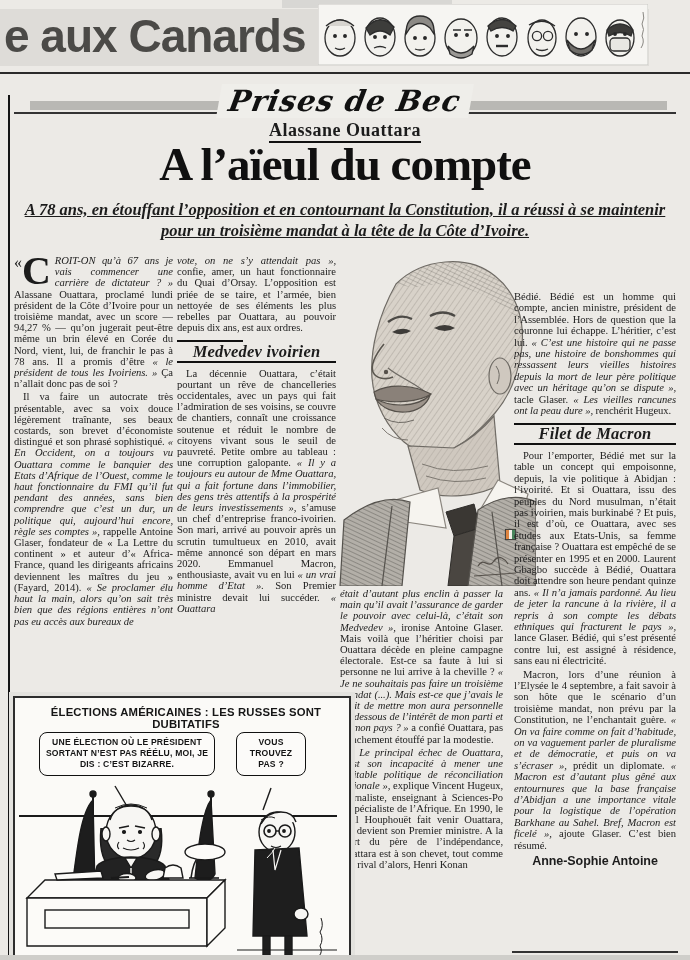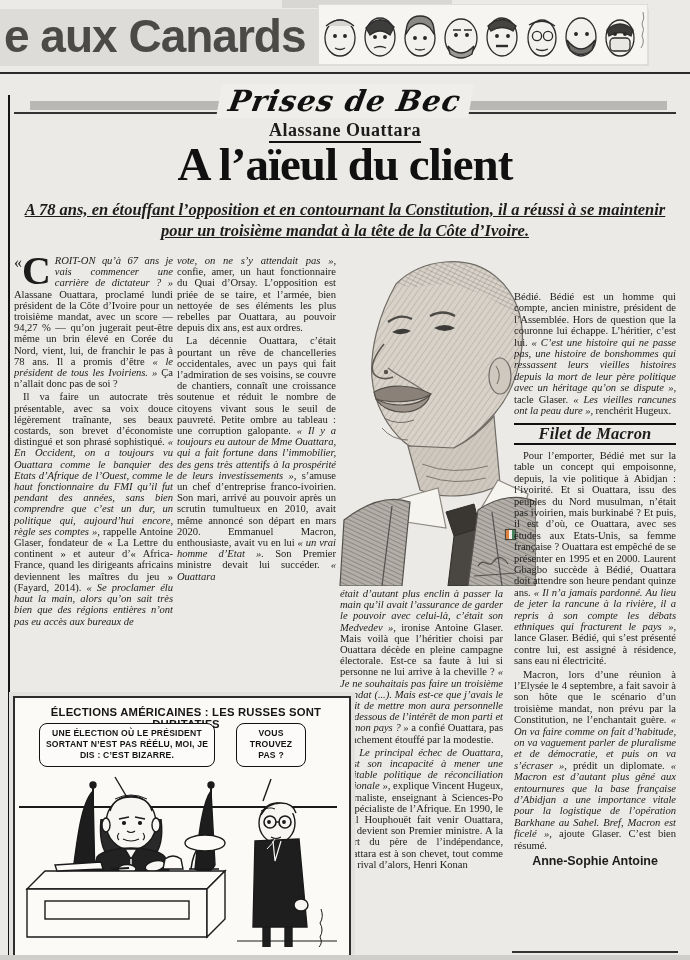--- a/index.html
+++ b/index.html
@@ -83,21 +83,21 @@
     left:13px;top:696px;width:326px;height:257px;
     background:#fbfaf7;border:2px solid #2d2d2d;
     box-shadow:0 0 0 4px #e3e2de;
     padding-left:8px;
   }
   .cartoon-title{
     margin-top:8px;text-align:center;
     font-family:"Liberation Sans",sans-serif;font-weight:bold;
     font-size:11.3px;letter-spacing:.2px;color:#161616;
   }
-  .cartoon-body{position:absolute;left:0;top:21px;width:374px;height:228px;}
+  .cartoon-body{position:absolute;left:0;top:30px;width:374px;height:228px;}
   .cartoon-body svg{position:absolute;left:0;top:0;}
   .bubble{
     position:absolute;border:1.5px solid #111;border-radius:8px;
     background:#fcfbf9;padding:4px 5px;box-sizing:border-box;
     font-family:"Liberation Sans",sans-serif;font-size:8.6px;font-weight:bold;
     line-height:1.3;text-align:center;letter-spacing:.2px;color:#141414;
   }
   .bubble1{left:24px;top:4px;width:176px;}
   .bubble2{left:221px;top:4px;width:70px;}
 </style>
@@ -156,32 +156,37 @@
 </svg>
 <div class="abs rule-top"></div>
 <div class="abs left-rule"></div>
 
 <div class="abs bar bar-left"></div>
 <div class="abs bar bar-right"></div>
 <div class="abs rubric-rule"></div>
 <div class="abs script-title"><span>Prises de Bec</span></div>
 
 <div class="abs kicker"><span>Alassane Ouattara</span></div>
-<div class="abs main-title">A l’aïeul du client</div>
+<div class="abs main-title">A l’aïeul du compte</div>
 <div class="abs standfirst">A 78 ans, en étouffant l’opposition et en contournant la Constitution, il a réussi à se maintenir pour un troisième mandat à la tête de la Côte d’Ivoire.</div>
 
 <div class="col col1">
   <p class="para no-indent">
     <span class="dropcap"><span class="oq">«</span><span class="dl">C</span></span><span><span class="it">ROIT-ON qu’à 67 ans je vais commencer une carrière de dictateur ? »</span><span> Alassane Ouattara, proclamé lundi président de la Côte d’Ivoire pour un troisième mandat, avec un score — 94,27 % — qu’on jugerait peut-être même un brin élevé en Corée du Nord, vient, lui, de franchir le pas à 78 ans. Il a promis d’être </span><span class="it">« le président de tous les Ivoiriens. »</span><span> Ça n’allait donc pas de soi ?</span></span>
   </p>
   <p class="para"><span>Il va faire un autocrate très présentable, avec sa voix douce légèrement traînante, ses beaux costards, son brevet d’économiste distingué et son phrasé sophistiqué. </span><span class="it">« En Occident, on a toujours vu Ouattara comme le banquier des Etats d’Afrique de l’Ouest, comme le haut fonctionnaire du FMI qu’il fut pendant des années, sans bien comprendre que c’est un dur, un politique qui, aujourd’hui encore, règle ses comptes »,</span><span> rappelle Antoine Glaser, fondateur de « La Lettre du continent » et auteur d’« Africa-France, quand les dirigeants africains deviennent les maîtres du jeu » (Fayard, 2014). </span><span class="it">« Se proclamer élu haut la main, alors qu’on sait très bien que des régions entières n’ont pas eu accès aux bureaux de</span></p>
 </div>
 
 <div class="col col2">
   <p class="para no-indent"><span class="it">vote, on ne s’y attendait pas »,</span><span> confie, amer, un haut fonctionnaire du Quai d’Orsay. L’opposition est priée de se taire, et l’armée, bien nettoyée de ses éléments les plus rebelles par Ouattara, au pouvoir depuis dix ans, est aux ordres.</span></p>
+  <div class="sec-heading">
+    <div class="r-short"></div>
+    <h3>Medvedev ivoirien</h3>
+    <div class="r-full"></div>
+  </div>
   <p class="para"><span>La décennie Ouattara, c’était pourtant un rêve de chancelleries occidentales, avec un pays qui fait l’admiration de ses voisins, se couvre de chantiers, connaît une croissance soutenue et réduit le nombre de citoyens vivant sous le seuil de pauvreté. Petite ombre au tableau : une corruption galopante. </span><span class="it">« Il y a toujours eu autour de Mme Ouattara, qui a fait fortune dans l’immobilier, des gens très attentifs à la prospérité de leurs investissements »,</span><span> s’amuse un chef d’entreprise franco-ivoirien. Son mari, arrivé au pouvoir après un scrutin tumultueux en 2010, avait même annoncé son départ en mars 2020. Emmanuel Macron, enthousiaste, avait vu en lui </span><span class="it">« un vrai homme d’Etat ».</span><span> Son Premier ministre devait lui succéder. </span><span class="it">« Ouattara</span></p>
 </div>
 
 <svg class="abs portrait" viewBox="0 0 206 336">
   <defs>
     <pattern id="hl" width="5" height="5" patternUnits="userSpaceOnUse" patternTransform="rotate(35)">
       <line x1="0" y1="0" x2="0" y2="5" stroke="#97918a" stroke-width="1"></line>
     </pattern>
     <pattern id="hd" width="4" height="4" patternUnits="userSpaceOnUse" patternTransform="rotate(115)">
       <line x1="0" y1="0" x2="0" y2="4" stroke="#4d4b47" stroke-width="1.4"></line>

